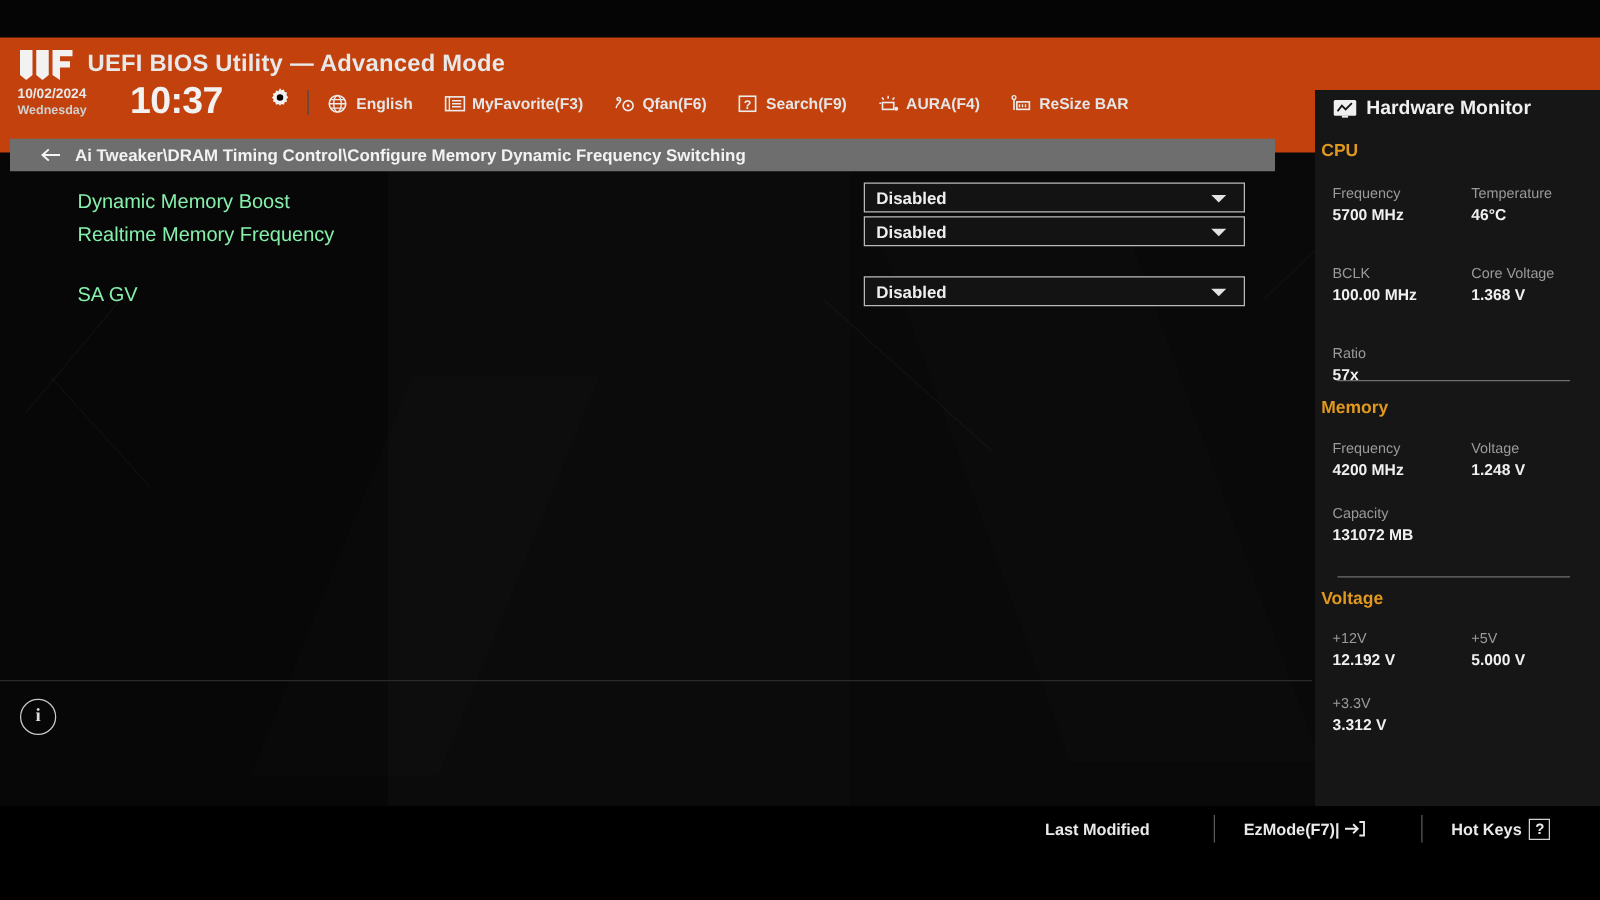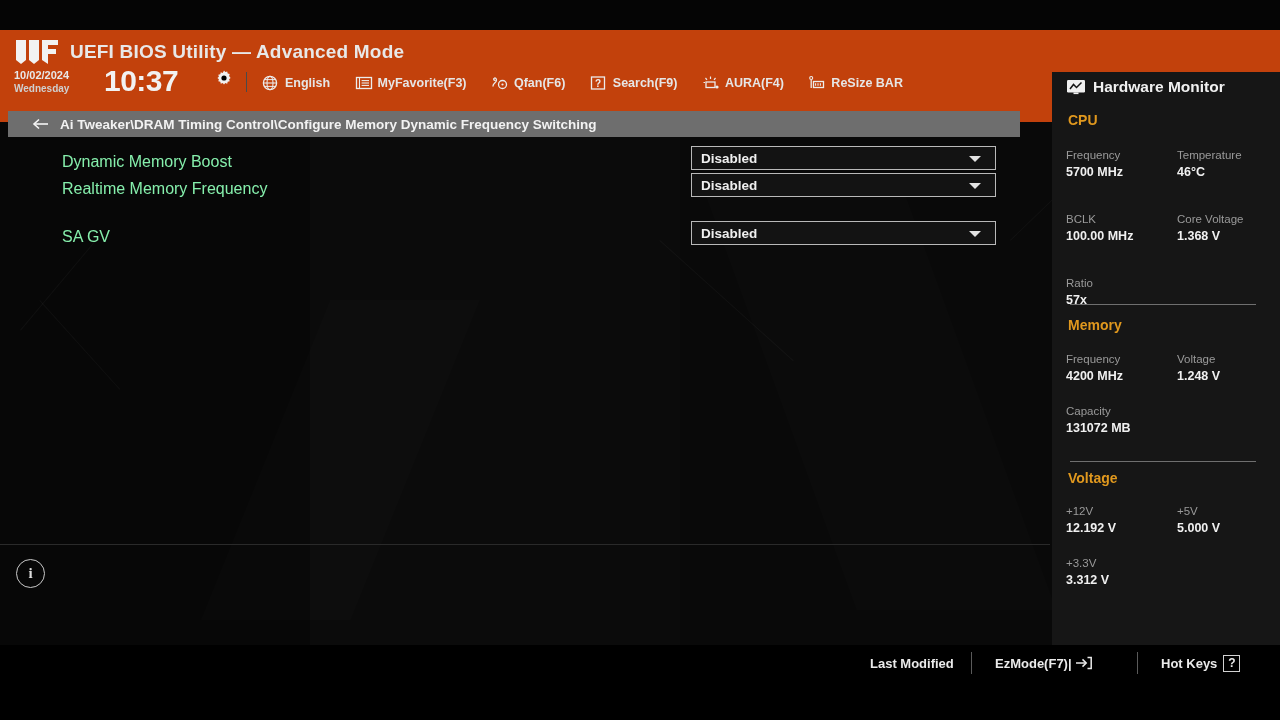--- a/index.html
+++ b/index.html
@@ -109,21 +109,21 @@
   .hw {
     position:absolute; left:1052px; top:72px; width:228px; height:573px;
     background:#161616; z-index:5; overflow:hidden;
   }
   .hw-head {
     position:absolute; left:14px; top:6px; display:flex; align-items:center;
   }
   .hw-head .mon { width:20px; height:16px; margin-right:7px; }
   .hw-head .ht { font-size:15.5px; font-weight:bold; color:#f0f0f0; }
   .sec-title {
-    position:absolute; left:16px; font-size:14px; font-weight:bold; color:#e0981e;
+    position:absolute; left:5px; font-size:14px; font-weight:bold; color:#e0981e;
   }
   .hrule { position:absolute; left:18px; width:186px; height:1px; background:#8e8e8e; opacity:.75; }
   .mcell { position:absolute; }
   .mcell .k { font-size:11.5px; color:#9a9a9a; display:block; line-height:14px; }
   .mcell .v { font-size:12.5px; color:#f0f0f0; font-weight:bold; display:block; line-height:16px; margin-top:2px;}
 
   
   .bottom { position:absolute; left:0; top:645px; width:1280px; height:75px; background:#000; z-index:6; }
   .bitem {
     position:absolute; top:8px; font-size:13px; font-weight:bold; color:#eaeaea;
@@ -370,21 +370,21 @@
         </div>
         <div class="mcell" style="left: 14px; top: 484px;">
           <span class="k">+3.3V</span>
           <span class="v">3.312 V</span>
         </div>
       </div>
   </div>
 
   <div class="bottom">
 
-    <div class="bitem" style="left:842px;padding-left:28px;">
+    <div class="bitem" style="left:808px;padding-left:28px;">
       <span>Last Modified</span>
     </div>
     <div class="bsep" style="left:971px;"></div>
 
     <div class="bitem" style="left:995px;">
       <span>EzMode(F7)|</span>
       <span class="ezicon">
         <svg viewBox="0 0 18 14" width="18" height="14">
           <line x1="1" y1="7" x2="11" y2="7" stroke="#eaeaea" stroke-width="1.5"></line>
           <polyline points="7.5,3.4 11.2,7 7.5,10.6" fill="none" stroke="#eaeaea" stroke-width="1.5"></polyline>

